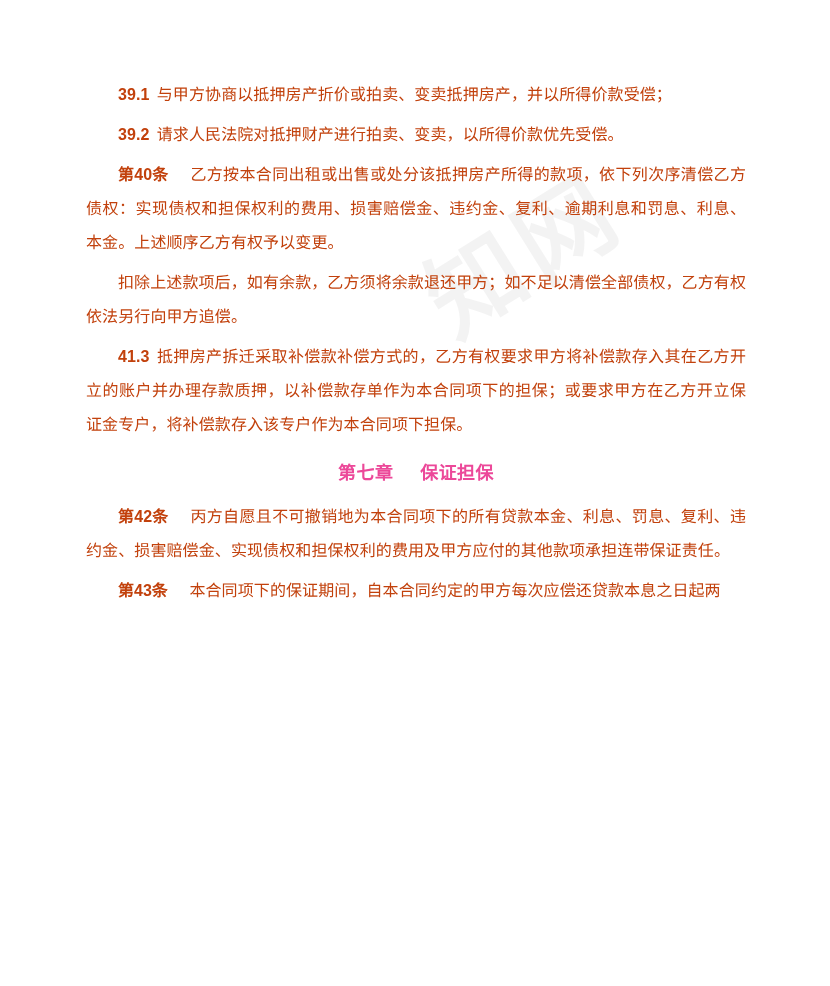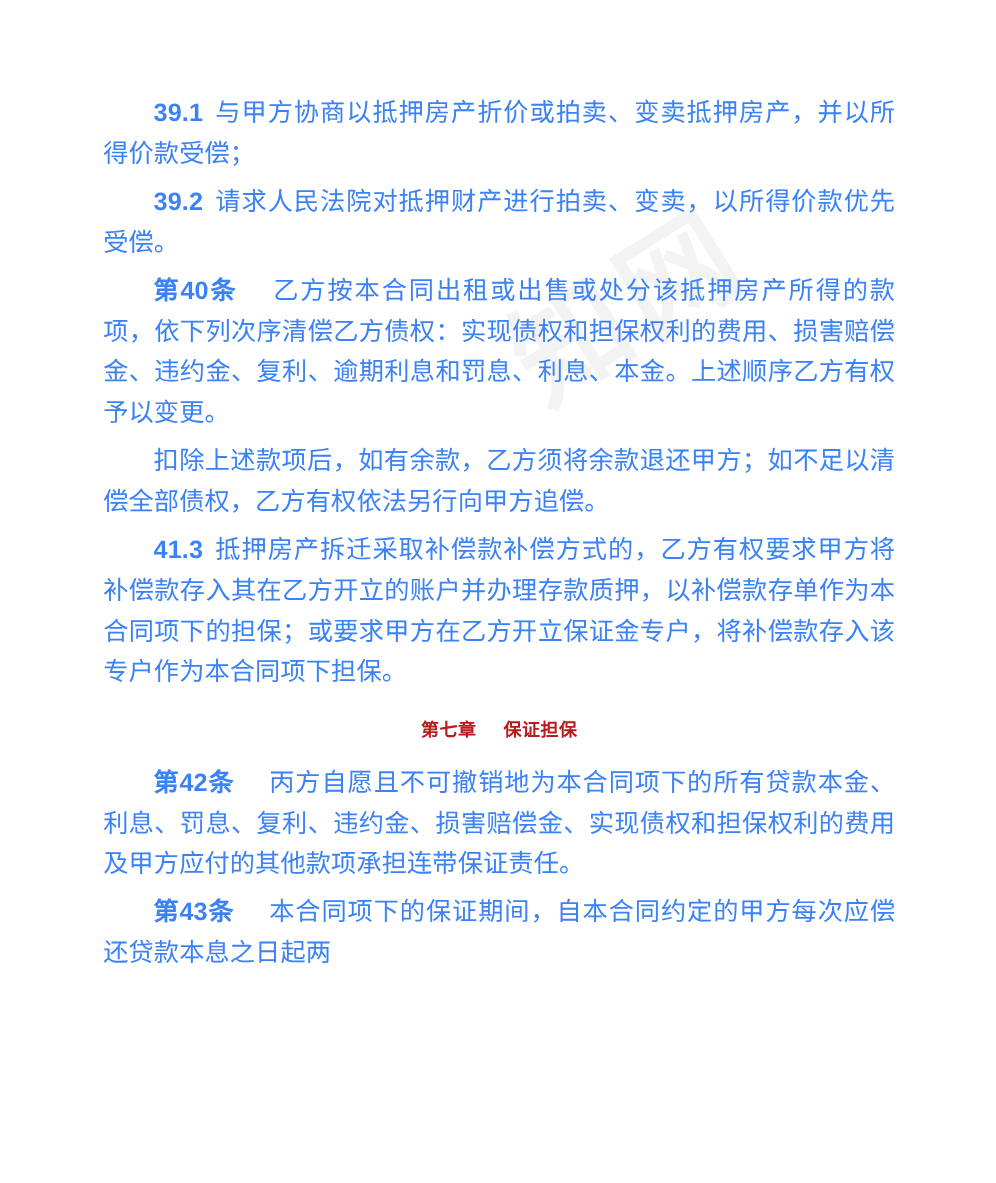--- a/index.html
+++ b/index.html
@@ -51,26 +51,26 @@
   .body-area {
     position: absolute;
     left: 86px;
     top: 78px;
     width: 660px;
     z-index: 2;
   }
 
   .para {
     margin: 0 0 6px 0;
-    font-size: 21px;
+    font-size: 16px;
     line-height: 34px;
     text-align: justify;
     text-justify: inter-ideograph;
     letter-spacing: 0.1px;
-    color: #3b82f6;
+    color: #c2410c;
   }
 
   
   .para.indent {
     text-indent: 2em;
   }
 
   
   .para.sub {
     text-indent: 2em;
@@ -92,26 +92,26 @@
     width: 0.45em;
   }
 
   .gap-wide {
     display: inline-block;
     width: 1.35em;
   }
 
   .chapter-heading {
     margin: 14px 0 10px 0;
-    font-size: 15px;
+    font-size: 18px;
     font-weight: 700;
     text-align: center;
     line-height: 34px;
     letter-spacing: 0.4px;
-    color: #b91c1c;
+    color: #ec4899;
   }
   .chapter-heading .sep {
     display: inline-block;
     width: 1.5em;
   }
 </style>
 </head>
 <body>
 
 <div class="page">

